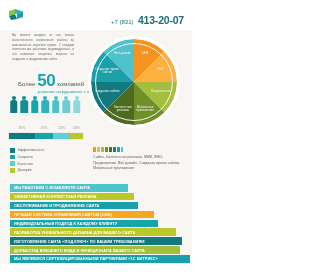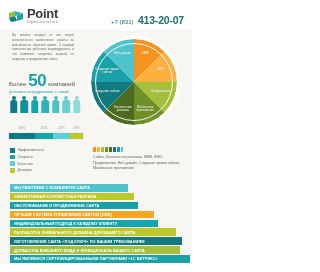--- a/index.html
+++ b/index.html
@@ -48,21 +48,21 @@
 
   
   .intro {
     position: absolute; left: 12px; top: 33px;
     width: 62px;
     font-size: 3.1px; line-height: 1.55;
     color: #6d6d6d; text-align: justify;
   }
 
   
-  .stat-block { position: absolute; left: 9px; top: 74px; width: 80px; }
+  .stat-block { position: absolute; left: 18px; top: 74px; width: 80px; text-align: right; }
   .stat-line { display: flex; align-items: baseline; gap: 2px; }
   .stat-pre { font-size: 6px; color: #5a5a5a; }
   .stat-num {
     font-size: 17px; font-weight: bold; color: #18a3ad;
     line-height: 0.85; letter-spacing: -0.5px;
   }
   .stat-post { font-size: 6px; color: #5a5a5a; }
   .stat-sub { font-size: 4.2px; color: #18a3ad; margin-top: 1px; }
 
   
@@ -177,24 +177,20 @@
 
   <div class="header">
     <div class="logo-wrap">
       <span class="logo-mark">
         <svg width="16" height="13" viewBox="0 0 32 26">
           <path d="M2 6 L14 2 L14 12 L2 16 Z" fill="#8cc63f"></path>
           <path d="M14 2 L30 7 L18 11 L14 12 Z" fill="#2eb3ba"></path>
           <path d="M2 16 L14 12 L18 22 L6 24 Z" fill="#127a7f"></path>
           <path d="M18 11 L30 7 L30 18 L18 22 Z" fill="#1aa0a8"></path>
         </svg>
-      </span>
-      <span class="logo-text-block">
-        <span class="logo-name">Point</span>
-        <span class="logo-sub">Digital-агентство</span>
       </span>
     </div>
     <div class="phone">
       <span class="phone-pre">+7 (831)</span>
       <span class="phone-num">413-20-07</span>
     </div>
   </div>
 
   <p class="intro">Вы можете ожидать от нас только качественного выполнения работы за максимально короткое время. С каждым клиентом мы работаем индивидуально, и это позволяет сократить затраты на создание и продвижение сайта.</p>
 

